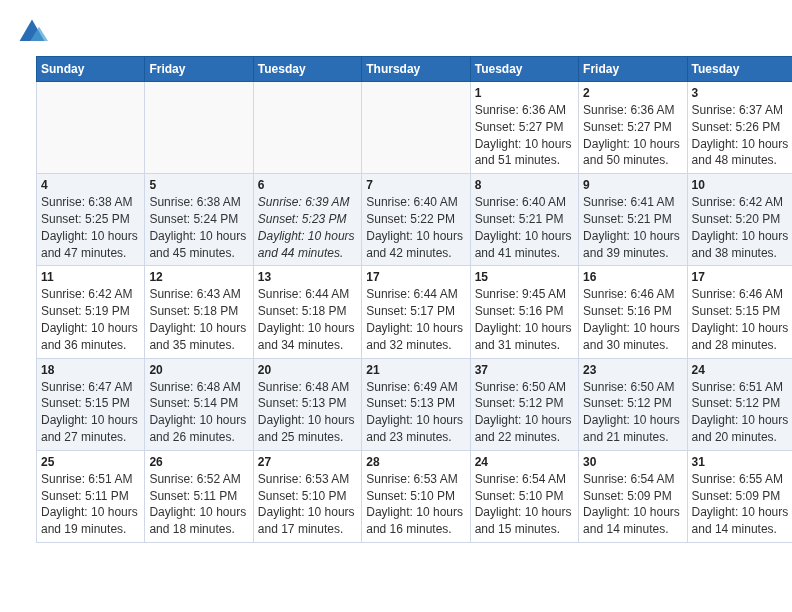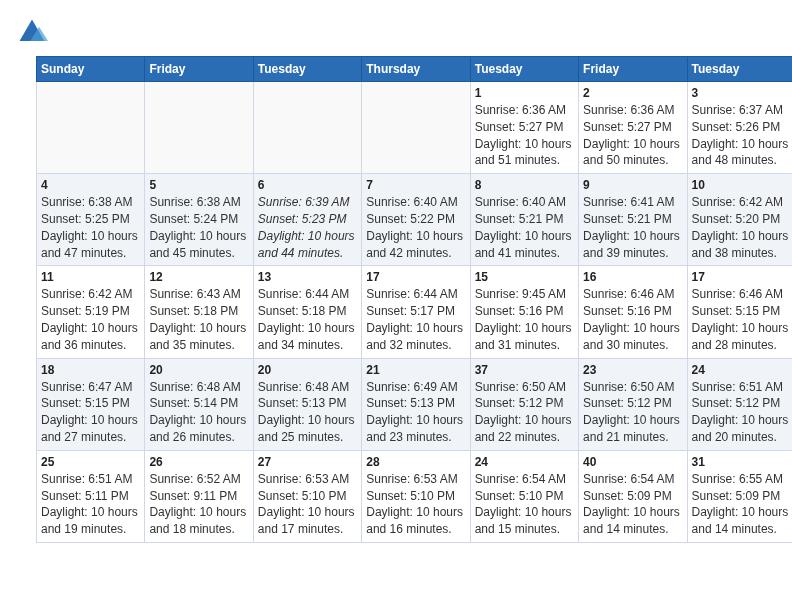--- a/index.html
+++ b/index.html
@@ -314,21 +314,21 @@
         <td>
           <div class="day-num">25</div>
           <div class="day-info" style="white-space: pre-line;">Sunrise: 6:51 AM
 Sunset: 5:11 PM
 Daylight: 10 hours
 and 19 minutes.</div>
         </td>
         <td>
           <div class="day-num">26</div>
           <div class="day-info" style="white-space: pre-line;">Sunrise: 6:52 AM
-Sunset: 9:11 PM
+Sunset: 5:11 PM
 Daylight: 10 hours
 and 18 minutes.</div>
         </td>
         <td>
           <div class="day-num">27</div>
           <div class="day-info" style="white-space: pre-line;">Sunrise: 6:53 AM
 Sunset: 5:10 PM
 Daylight: 10 hours
 and 17 minutes.</div>
         </td>
@@ -340,21 +340,21 @@
 and 16 minutes.</div>
         </td>
         <td>
           <div class="day-num">24</div>
           <div class="day-info" style="white-space: pre-line;">Sunrise: 6:54 AM
 Sunset: 5:10 PM
 Daylight: 10 hours
 and 15 minutes.</div>
         </td>
         <td>
-          <div class="day-num">40</div>
+          <div class="day-num">30</div>
           <div class="day-info" style="white-space: pre-line;">Sunrise: 6:54 AM
 Sunset: 5:09 PM
 Daylight: 10 hours
 and 14 minutes.</div>
         </td>
         <td>
           <div class="day-num">31</div>
           <div class="day-info" style="white-space: pre-line;">Sunrise: 6:55 AM
 Sunset: 5:09 PM
 Daylight: 10 hours

